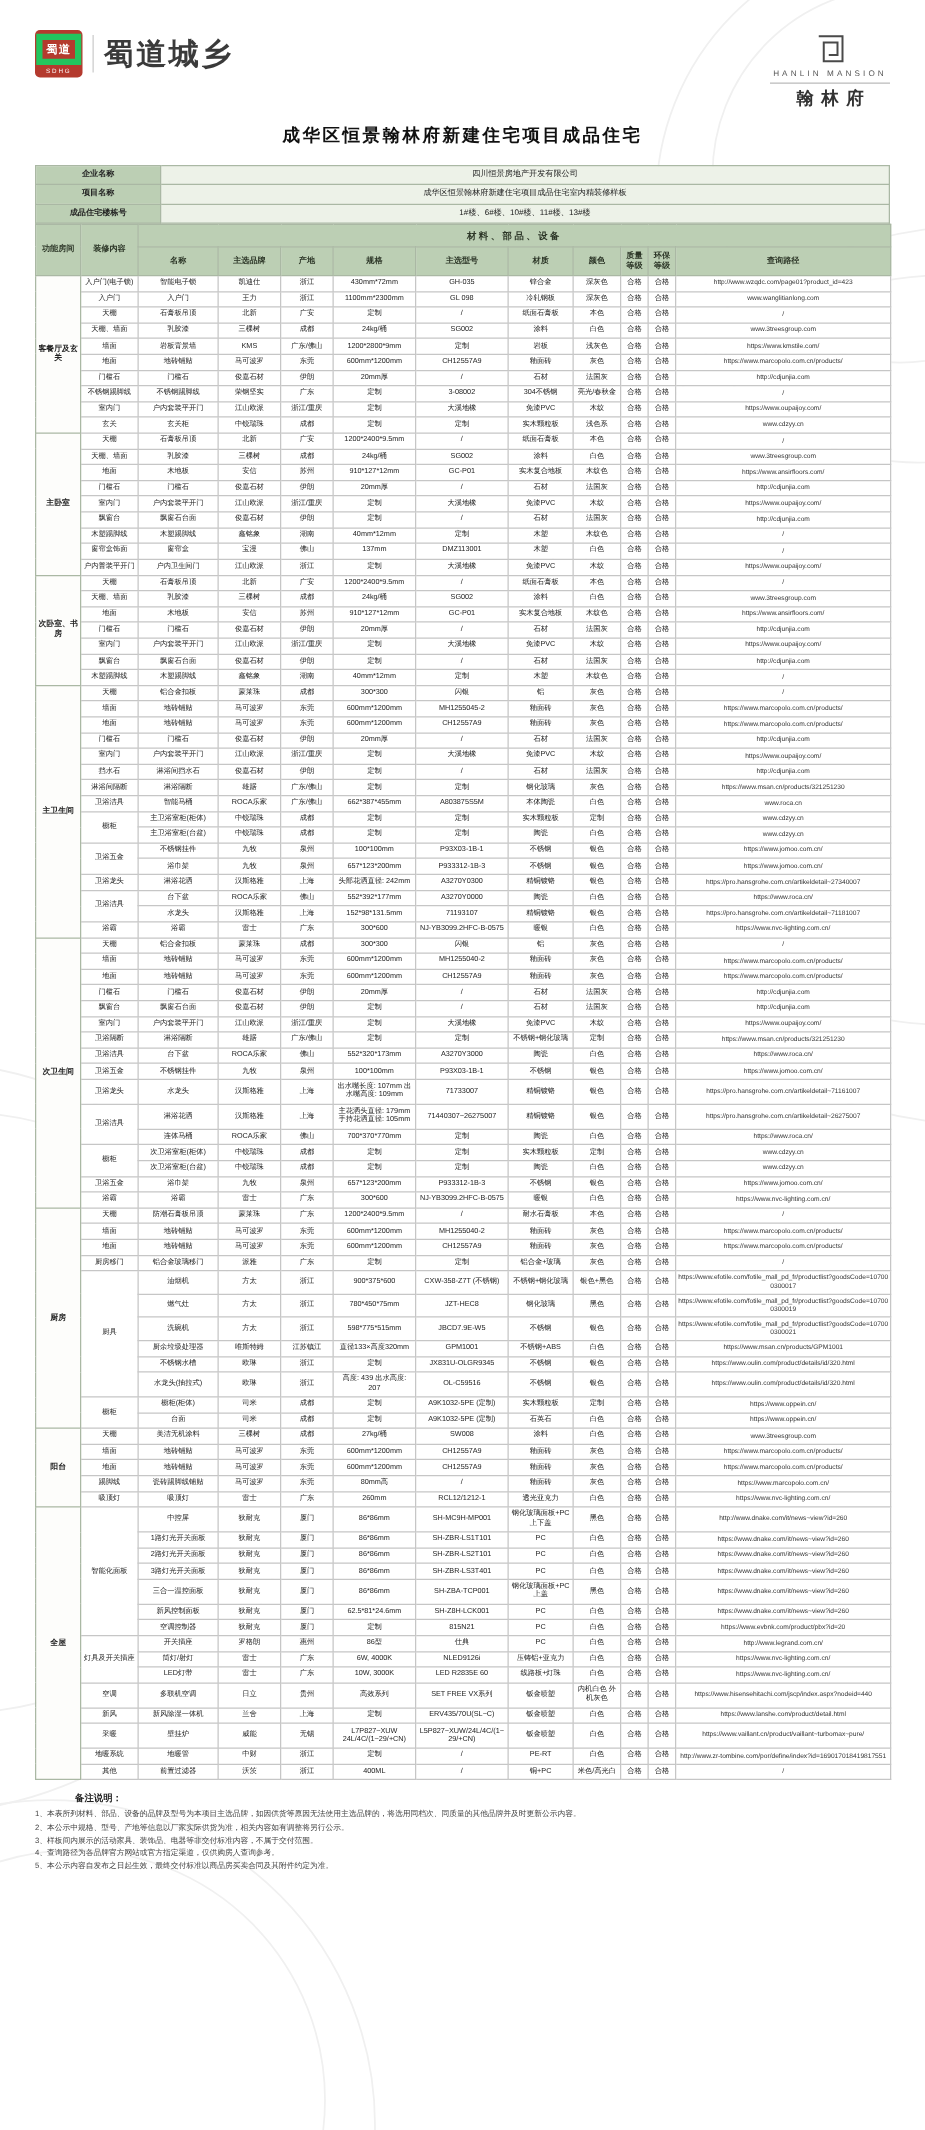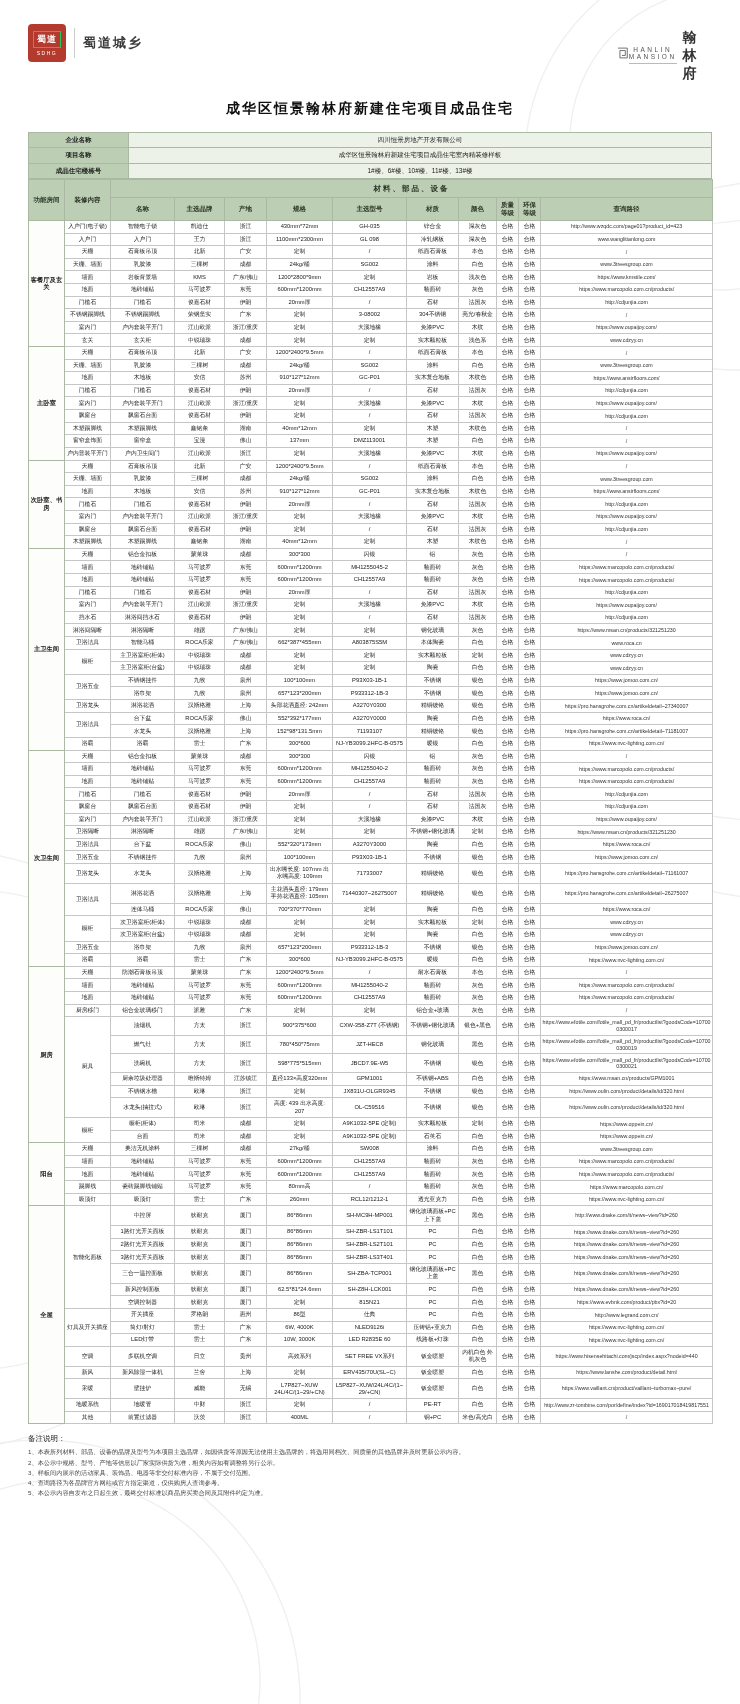--- a/index.html
+++ b/index.html
@@ -18,25 +18,25 @@
     background:#ffffff;overflow:hidden;padding:24px 28px 20px 28px;
   }
   .watermark{position:absolute;inset:0;z-index:0;pointer-events:none;}
   .content{position:relative;z-index:1;}
 
   
   .topbar{display:flex;justify-content:space-between;align-items:flex-start;height:62px;}
   .brand-left{display:flex;align-items:center;gap:8px;}
   .logo-sq{width:38px;height:38px;background:var(--logo-red);border-radius:4px;
     display:flex;flex-direction:column;align-items:center;justify-content:center;color:#fff;}
-  .logo-inner{border:1px solid #22c55e;padding:1px 3px;font-size:9px;font-weight:bold;letter-spacing:1px;}
+  .logo-inner{border:5px solid #22c55e;padding:1px 3px;font-size:9px;font-weight:bold;letter-spacing:1px;}
   .logo-sub{font-size:5px;letter-spacing:1.5px;margin-top:2px;}
   .brand-divider{width:1px;height:30px;background:#cccccc;}
-  .brand-company{font-size:13px;font-weight:bold;color:#3a3a3a;letter-spacing:2px;}
-  .brand-right{display:flex;flex-direction:row;align-items:center;width:96px;padding-top:2px;}
+  .brand-company{font-size:24px;font-weight:bold;color:#3a3a3a;letter-spacing:2px;}
+  .brand-right{display:flex;flex-direction:column;align-items:center;width:96px;padding-top:2px;}
   .seal-icon{margin-bottom:4px;}
   .brand-en{font-size:6.5px;letter-spacing:2.5px;color:#555;padding-bottom:3px;border-bottom:1px solid #bbb;width:100%;text-align:center;}
   .brand-cn{font-size:14px;font-weight:bold;letter-spacing:6px;color:#333;margin-top:3px;padding-left:6px;}
 
   
   .titles{text-align:center;margin-top:14px;}
   .subtitle{font-size:14px;font-weight:bold;letter-spacing:2px;color:#111;}
   .main-title{font-size:40px;font-weight:bold;letter-spacing:5px;color:#111;margin-top:4px;}
 
   
@@ -50,21 +50,21 @@
   .main-table th{border:1px solid var(--line);background:var(--header-green);
     font-size:6.5px;font-weight:bold;padding:3px 1px;line-height:1.25;text-align:center;color:#2c3627;}
   .main-table th.group{font-size:7.5px;letter-spacing:2px;padding:3.5px 0;}
   .main-table td{border:1px solid var(--body-line);font-size:5.8px;line-height:1.25;
     padding:2.2px 1.5px;text-align:center;vertical-align:middle;word-wrap:break-word;background:#fff;}
   .main-table td.sec{background:#fdfdfb;font-size:6.3px;font-weight:bold;border:1px solid var(--line);padding:2px 1px;}
   .main-table td.url{word-break:break-all;font-size:5.3px;color:#333;text-align:center;}
 
   
   .notes{margin-top:10px;width:684px;}
-  .notes-heading{font-size:7.5px;font-weight:normal;margin-bottom:3px;}
+  .notes-heading{font-size:7.5px;font-weight:bold;margin-bottom:3px;margin-left:32px;}
   .notes ol{list-style:none;}
   .notes li{font-size:6.2px;line-height:1.65;color:#444;}
 </style>
 </head>
 <body>
 
 <div class="page">
 
   <svg class="watermark" width="740" height="1704" viewBox="0 0 740 1704" xmlns="http://www.w3.org/2000/svg">
     <g fill="none" stroke="#f0f0f0" stroke-width="1.4">

